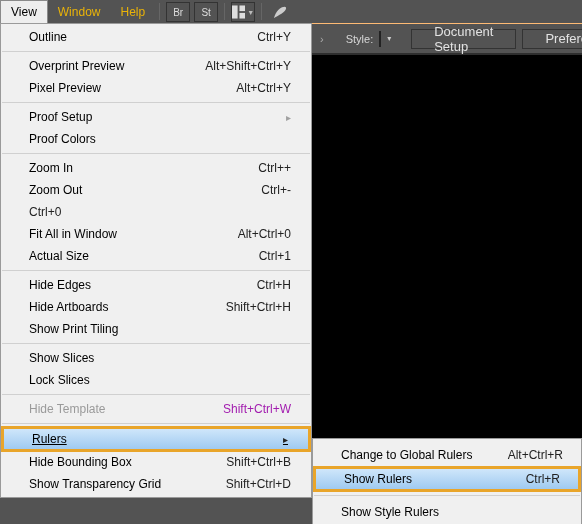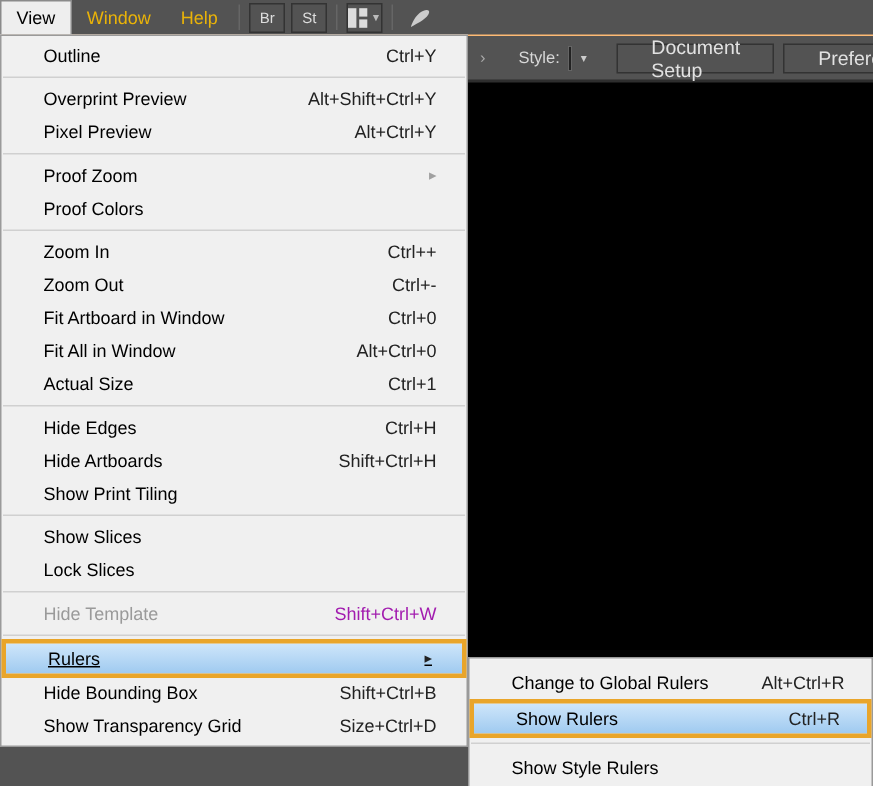--- a/index.html
+++ b/index.html
@@ -219,37 +219,36 @@
   <div class="row">
     <span class="label">Overprint Preview</span>
     <span class="accel">Alt+Shift+Ctrl+Y</span>
   </div>
   <div class="row">
     <span class="label">Pixel Preview</span>
     <span class="accel">Alt+Ctrl+Y</span>
   </div>
   <div class="divider"></div>
   <div class="row">
-    <span class="label">Proof Zoom</span>
+    <span class="label">Proof Setup</span>
     <span class="sub-arrow dim">▸</span>
   </div>
   <div class="row">
     <span class="label">Proof Colors</span>
   </div>
   <div class="divider"></div>
   <div class="row">
     <span class="label">Zoom In</span>
     <span class="accel">Ctrl++</span>
   </div>
   <div class="row">
     <span class="label">Zoom Out</span>
     <span class="accel">Ctrl+-</span>
   </div>
   <div class="row">
-    <span class="label">Fit Artboard in Window</span>
     <span class="accel">Ctrl+0</span>
   </div>
   <div class="row">
     <span class="label">Fit All in Window</span>
     <span class="accel">Alt+Ctrl+0</span>
   </div>
   <div class="row">
     <span class="label">Actual Size</span>
     <span class="accel">Ctrl+1</span>
   </div>
@@ -281,21 +280,21 @@
   <div class="row highlight-box">
     <span class="label">Rulers</span>
     <span class="sub-arrow">▸</span>
   </div>
   <div class="row">
     <span class="label">Hide Bounding Box</span>
     <span class="accel">Shift+Ctrl+B</span>
   </div>
   <div class="row">
     <span class="label">Show Transparency Grid</span>
-    <span class="accel">Size+Ctrl+D</span>
+    <span class="accel">Shift+Ctrl+D</span>
   </div>
 </div>
 
 <div class="submenu">
   <div class="row">
     <span class="label">Change to Global Rulers</span>
     <span class="accel">Alt+Ctrl+R</span>
   </div>
   <div class="row highlight-box">
     <span class="label">Show Rulers</span>

